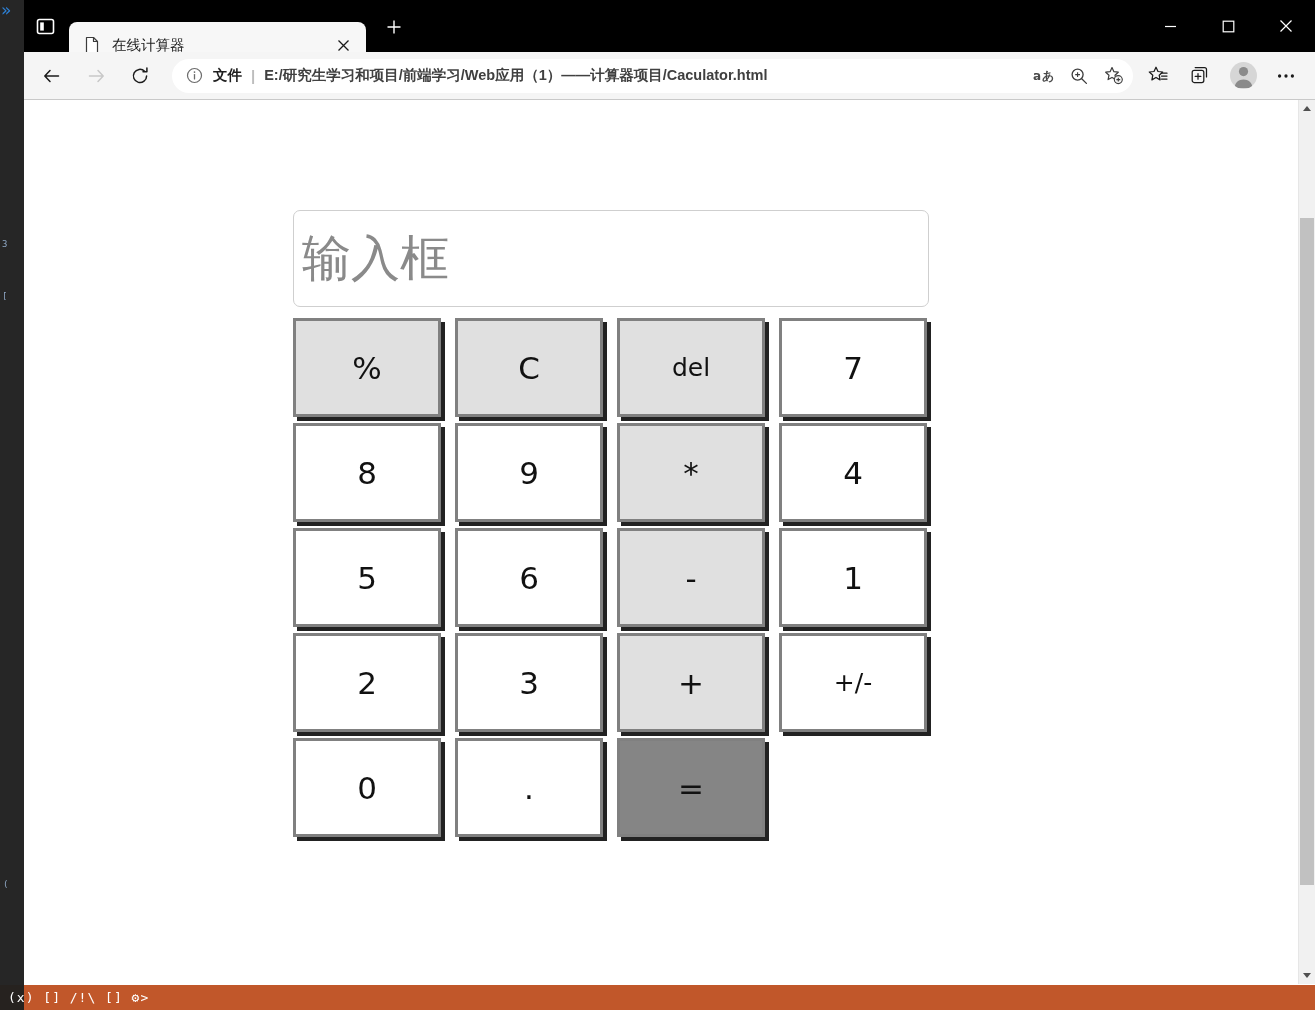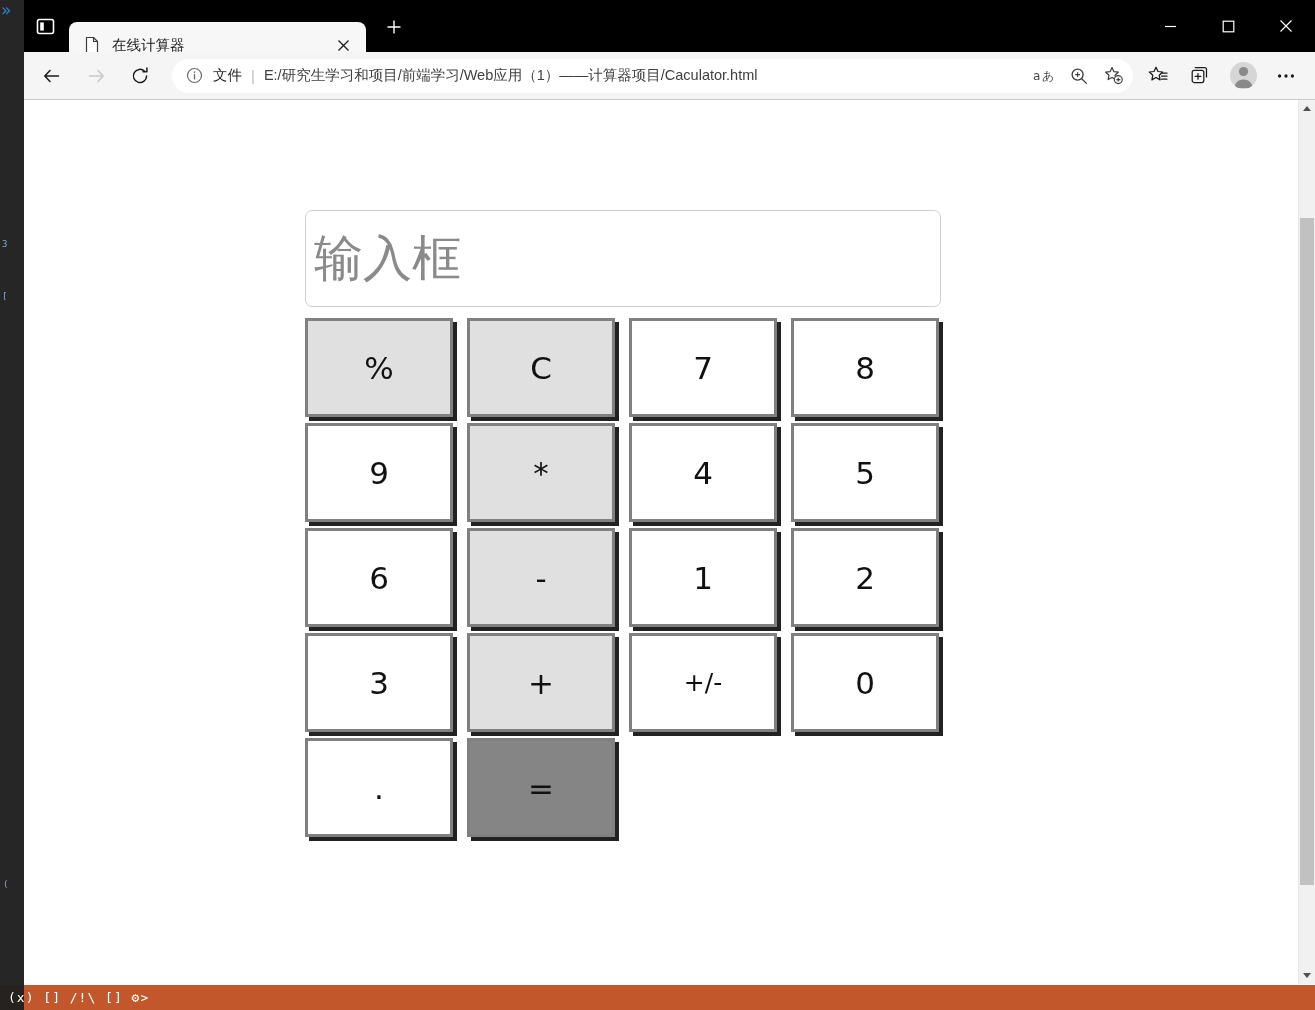--- a/index.html
+++ b/index.html
@@ -108,21 +108,21 @@
     width: 58px; height: 52px;
     display: flex; align-items: center; justify-content: center;
   }
 
   
   .toolbar {
     position: relative;
     height: 48px;
     background: #f5f5f5;
     border-bottom: 1px solid #c9c9c9;
-    display: flex; align-items: center;
+    display: flex; align-items: center; font-weight: bold;
   }
   .nav-btn {
     width: 38px; height: 34px; margin-left: 6px;
     display: flex; align-items: center; justify-content: center;
     border-radius: 4px;
   }
   .nav-btn:first-child { margin-left: 9px; }
 
   .omnibox {
     flex: 1 1 auto;
@@ -174,21 +174,21 @@
   .viewport {
     position: relative;
     height: 884px;
     background: #ffffff;
     overflow: hidden;
   }
 
   
   .calc {
     position: absolute;
-    left: 252px; top: 110px; padding-left: 29px;
+    left: 240px; top: 110px; padding-left: 29px;
   }
   .calc-display {
     width: 636px; height: 97px;
     border: 1px solid #cfcfcf;
     border-radius: 7px;
     background: #ffffff;
     display: flex; align-items: center;
     padding: 0 8px;
     margin-bottom: 11px;
   }
@@ -403,20 +403,21 @@
 
     <div class="calc">
 
       <div class="calc-display">
         <span class="calc-display-text">输入框</span>
       </div>
 
       <div class="keypad" id="keypad">
           <div class="key func">%</div>
           <div class="key func">C</div>
+          <div class="key func small">del</div>
           <div class="key">7</div>
           <div class="key">8</div>
           <div class="key">9</div>
           <div class="key op">*</div>
           <div class="key">4</div>
           <div class="key">5</div>
           <div class="key">6</div>
           <div class="key op">-</div>
           <div class="key">1</div>
           <div class="key">2</div>

